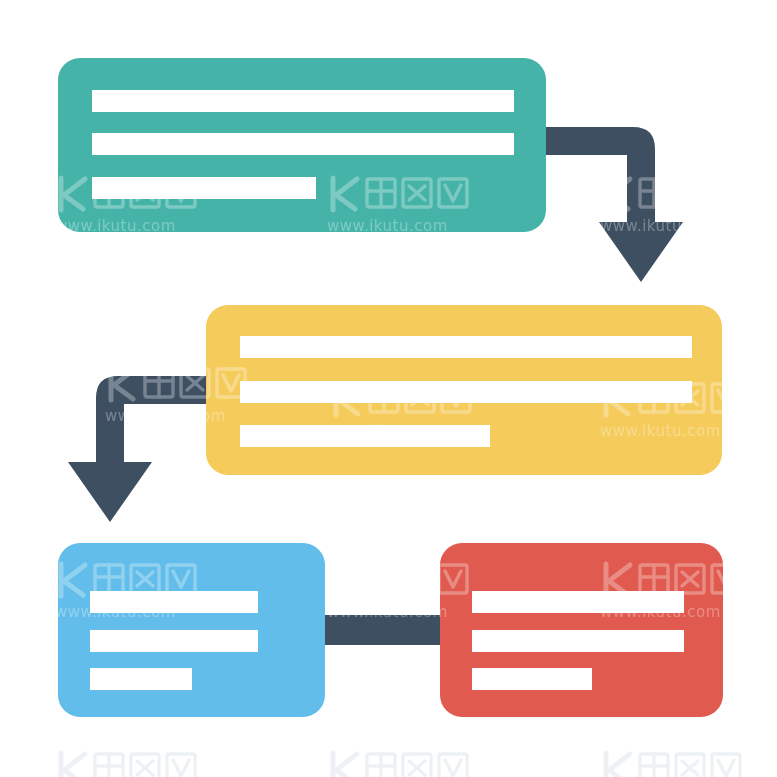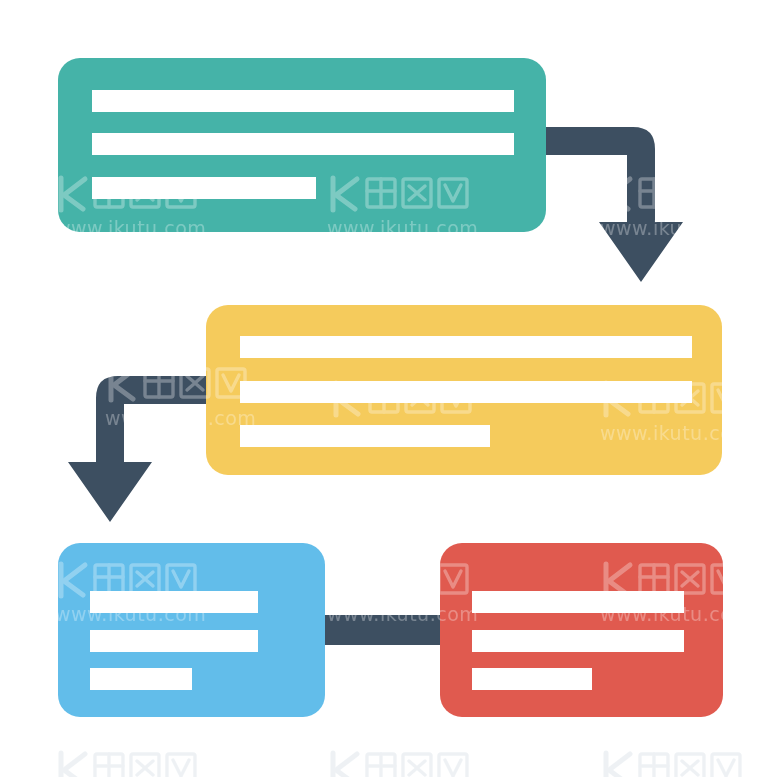--- a/index.html
+++ b/index.html
@@ -78,21 +78,21 @@
     user-select: none;
   }
   .wm .wm-mark {
     display: block;
     width: 150px;
     height: 46px;
   }
   .wm .wm-url {
     display: block;
     font-family: "DejaVu Sans", sans-serif;
-    font-size: 19px;
+    font-size: 15px;
     letter-spacing: 0.5px;
     margin-top: 1px;
     white-space: nowrap;
     color: inherit;
   }
   
   .wm.on-white { opacity: 0.17; color: #9fb2c4; }
 </style>
 </head>
 <body>

